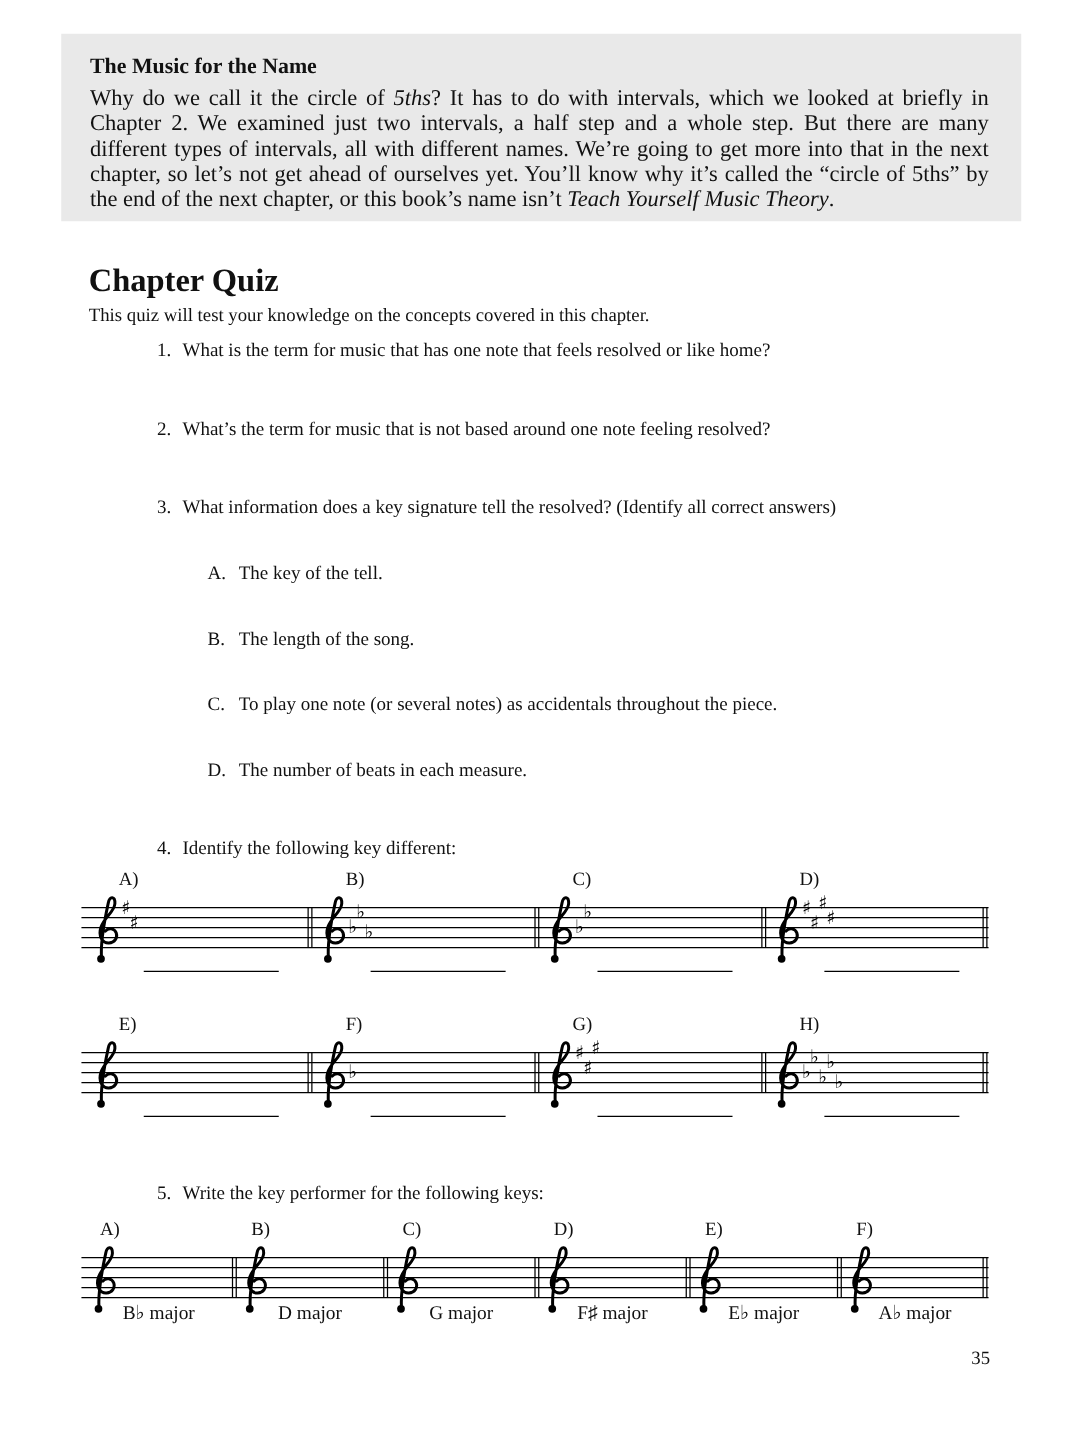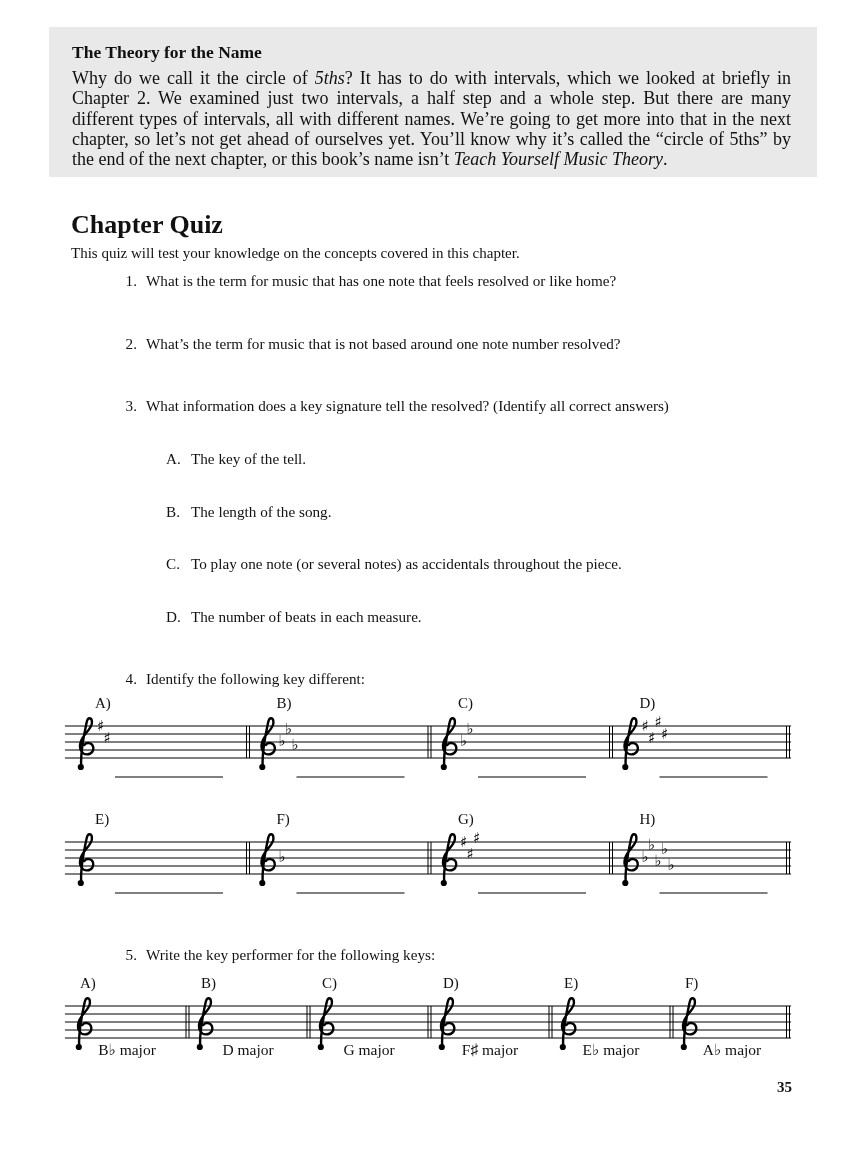--- a/index.html
+++ b/index.html
@@ -14,43 +14,43 @@
   .intro{position:absolute;left:71px;top:245px;font-size:15px;}
   .question{position:absolute;left:118px;font-size:15.2px;display:flex;white-space:nowrap;}
   .q-num{width:19px;text-align:right;margin-right:9px;flex:none;}
   .choice{position:absolute;left:166px;font-size:15.2px;display:flex;white-space:nowrap;}
   .c-letter{width:18px;margin-right:7px;flex:none;}
   .staff-row{position:absolute;left:65px;width:726px;}
   .slabel{font-family:"Liberation Serif",serif;font-size:15px;fill:#111;}
   .acc{font-family:"DejaVu Sans",sans-serif;font-size:15px;fill:#000;}
   .keylabel{font-family:"Liberation Serif","DejaVu Sans",serif;font-size:15.5px;fill:#111;}
   .pagenum{position:absolute;left:756px;top:1079px;width:36px;text-align:right;
-           font-weight:bold;font-size:15px;}
+           font-weight:normal;font-size:15px;}
 </style>
 </head>
 <body>
 
 <div class="page">
 
   <div class="callout">
-    <h2 class="callout-title">The Theory for the Name</h2>
+    <h2 class="callout-title">The Music for the Name</h2>
     <p class="callout-body"><span>Why do we call it the circle of </span><span class="em">5ths</span><span>? It has to do with intervals, which we looked at briefly in Chapter 2. We examined just two intervals, a half step and a whole step. But there are many different types of intervals, all with different names. We’re going to get more into that in the next chapter, so let’s not get ahead of ourselves yet. You’ll know why it’s called the “circle of 5ths” by the end of the next chapter, or this book’s name isn’t </span><span class="em">Teach Yourself Music Theory</span><span>.</span></p>
   </div>
 
   <h1 class="quiz-title">Chapter Quiz</h1>
   <div class="intro">This quiz will test your knowledge on the concepts covered in this chapter.</div>
 
   <div class="question" style="top:272px">
     <span class="q-num">1.</span>
     <span>What is the term for music that has one note that feels resolved or like home?</span>
   </div>
 
   <div class="question" style="top:335px">
     <span class="q-num">2.</span>
-    <span>What’s the term for music that is not based around one note number resolved?</span>
+    <span>What’s the term for music that is not based around one note feeling resolved?</span>
   </div>
 
   <div class="question" style="top:397px">
     <span class="q-num">3.</span>
     <span>What information does a key signature tell the resolved? (Identify all correct answers)</span>
   </div>
 
   <div class="choice" style="top:450px">
     <span class="c-letter">A.</span>
     <span>The key of the tell.</span>

